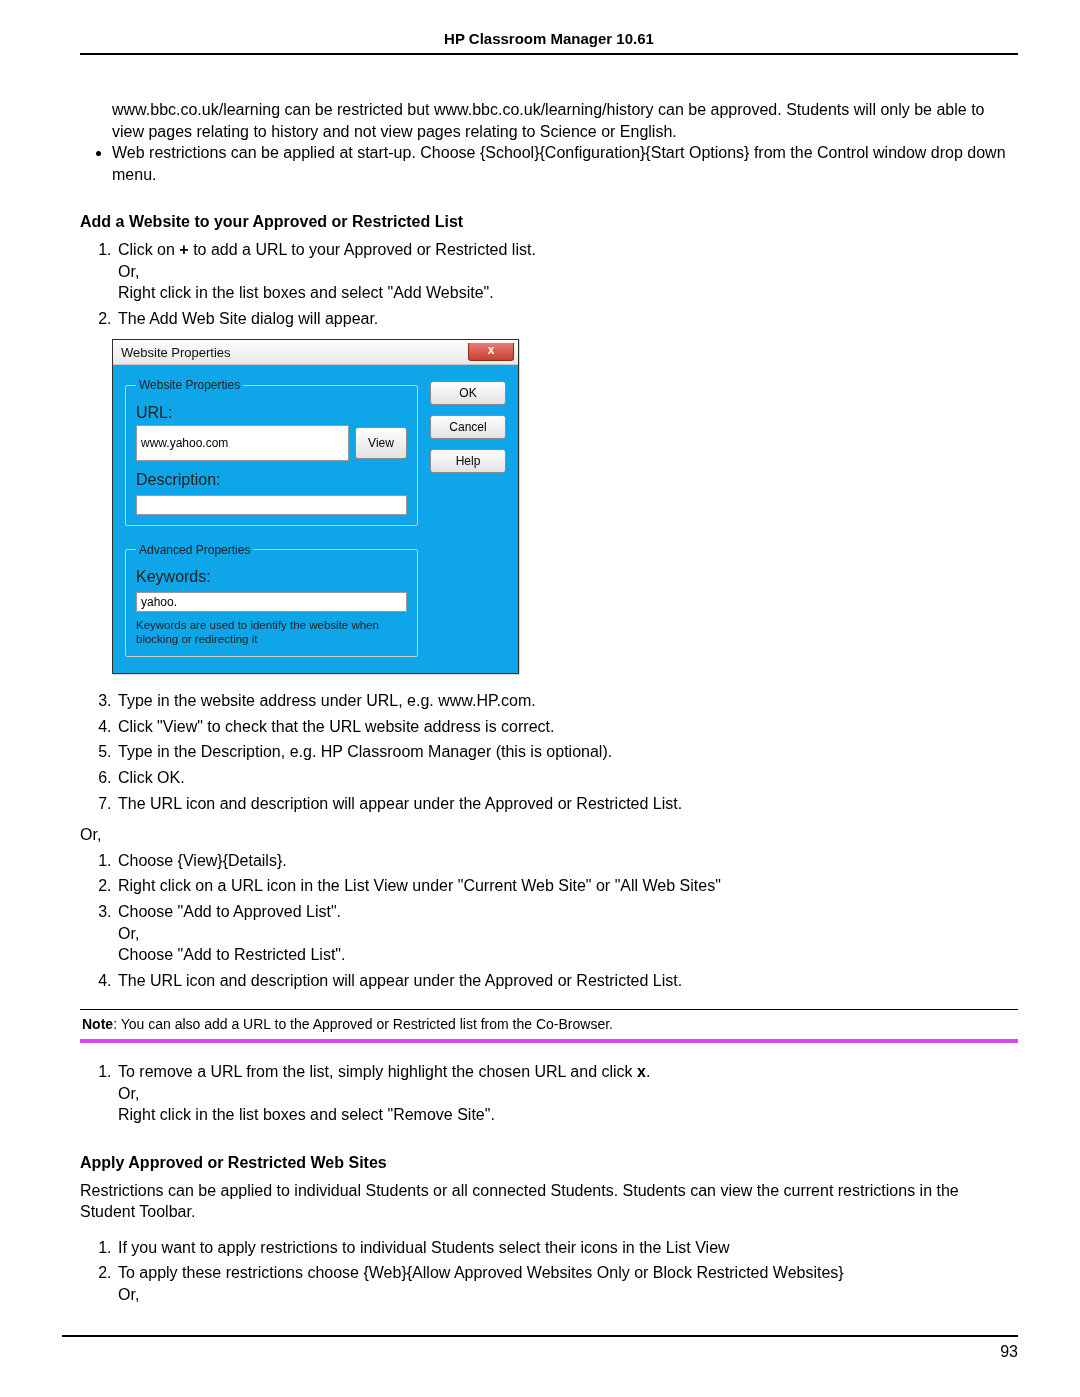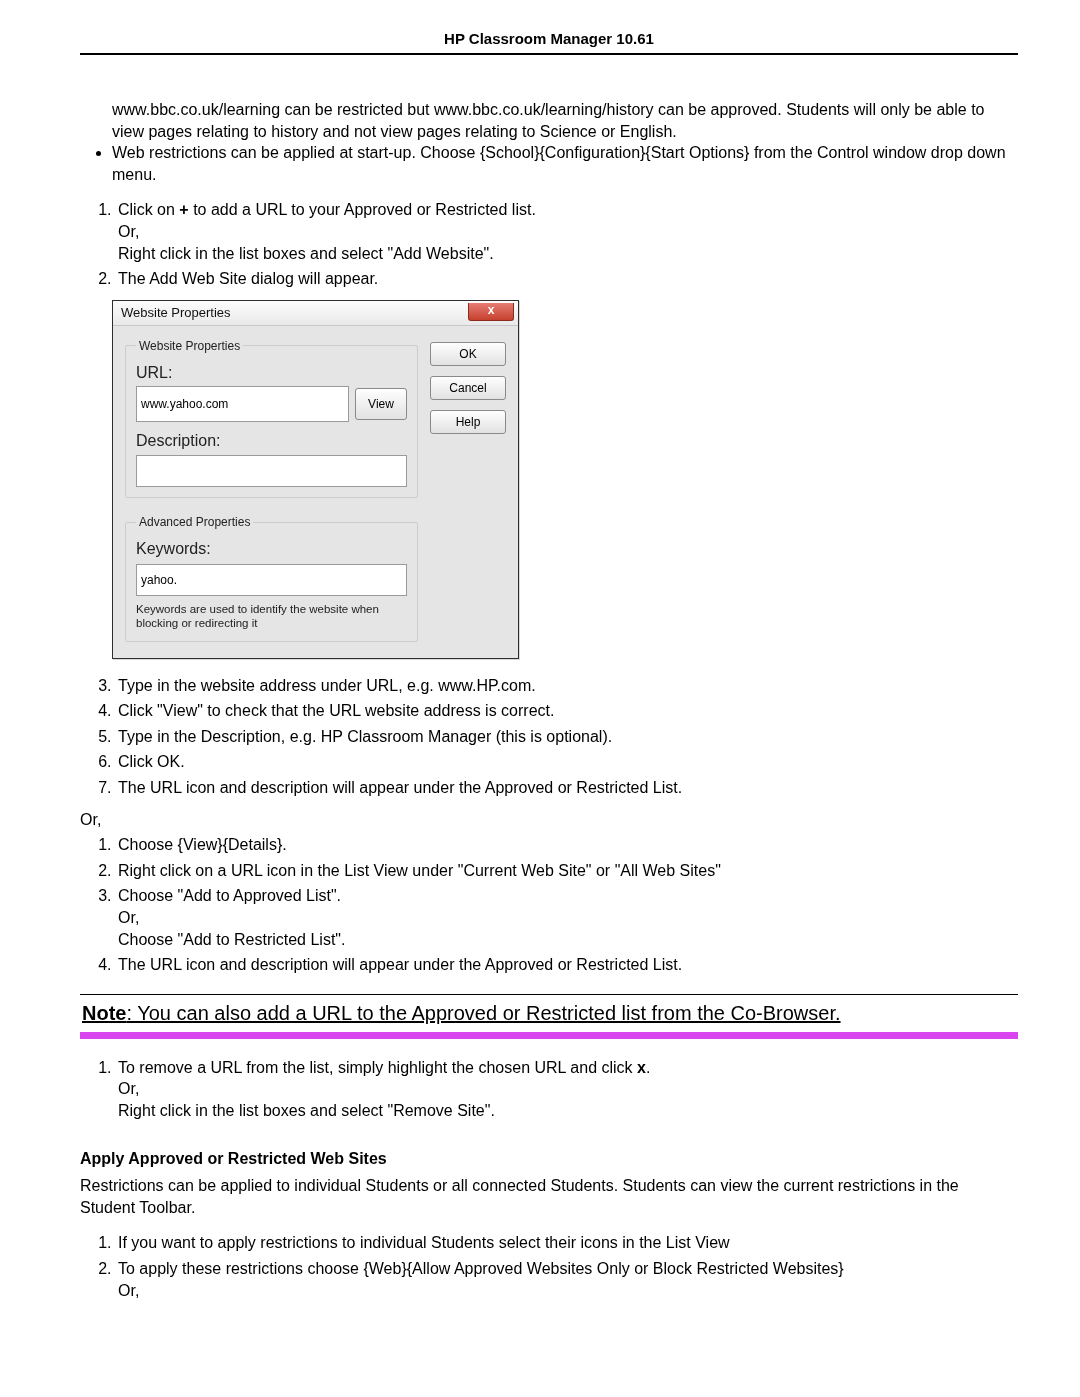--- a/index.html
+++ b/index.html
@@ -51,45 +51,44 @@
   }
   ol.num li {
     padding-left: 2px;
     margin-bottom: 4px;
   }
   .or-line {
     margin: 4px 0 4px 0;
   }
   .note-wrap {
     border-top: 1px solid #000;
-    border-bottom: 7px solid #d946ef;
+    border-bottom: 4px solid #d946ef;
     padding: 5px 2px;
     margin: 18px 0 18px 0;
-    font-size: 20px;
-    text-decoration: underline;
+    font-size: 14px;
   }
   .footer {
     position: absolute;
     bottom: 36px;
     left: 62px;
     right: 62px;
     border-top: 2px solid #000;
     text-align: right;
     font-size: 16px;
     padding-top: 6px;
   }
 
   
   .dialog-wrap {
     margin: 10px 0 16px 32px;
     width: 407px;
   }
   .dialog {
     border: 1px solid #2e2e2e;
-    background: #e5e5e5;
+    background: #0ea5e9;
     font-family: "Segoe UI", Tahoma, sans-serif;
     font-size: 12px;
     color: #222;
     box-shadow: 1px 1px 0 rgba(0,0,0,0.15);
   }
   .titlebar {
     background: linear-gradient(#fdfdfd, #e9e9e9);
     height: 24px;
     border-bottom: 1px solid #c7c7c7;
     display: flex;
@@ -178,21 +177,21 @@
     width: 52px;
   }
   .btn.side {
     width: 76px;
     height: 24px;
   }
   .desc-input {
     width: 100%;
     border: 1px solid #9a9a9a;
     background: #fff;
-    height: 32px;
+    height: 20px;
     padding: 0 4px;
     font-size: 12px;
     box-sizing: border-box;
     margin-top: 2px;
   }
   .hint {
     font-size: 11.5px;
     color: #222;
     margin-top: 6px;
     line-height: 1.25;
@@ -205,20 +204,21 @@
 <div class="page">
   <div class="header-title">HP Classroom Manager 10.61</div>
 
   <div class="body">
 
     <div class="indent">www.bbc.co.uk/learning can be restricted but www.bbc.co.uk/learning/history can be approved. Students will only be able to view pages relating to history and not view pages relating to Science or English.</div>
     <ul class="bullets">
       <li>Web restrictions can be applied at start-up. Choose {School}{Configuration}{Start Options} from the Control window drop down menu.</li>
     </ul>
 
+    <h3 class="sec">Add a Website to your Approved or Restricted List</h3>
 
     <ol class="num">
       <li>
         <span>Click on </span><span class="bold">+</span><span> to add a URL to your Approved or Restricted list.</span>
         <div>Or,</div>
         <div>Right click in the list boxes and select "Add Website".</div>
       </li>
       <li>The Add Web Site dialog will appear.</li>
     </ol>
 
@@ -295,13 +295,16 @@
     <ol class="num">
       <li>If you want to apply restrictions to individual Students select their icons in the List View</li>
       <li>
         <span>To apply these restrictions choose {Web}{Allow Approved Websites Only or Block Restricted Websites}</span>
         <div>Or,</div>
       </li>
     </ol>
 
   </div>
 
+  <div class="footer">
+    <span>93</span>
+  </div>
 </div>
 
 </body></html>

